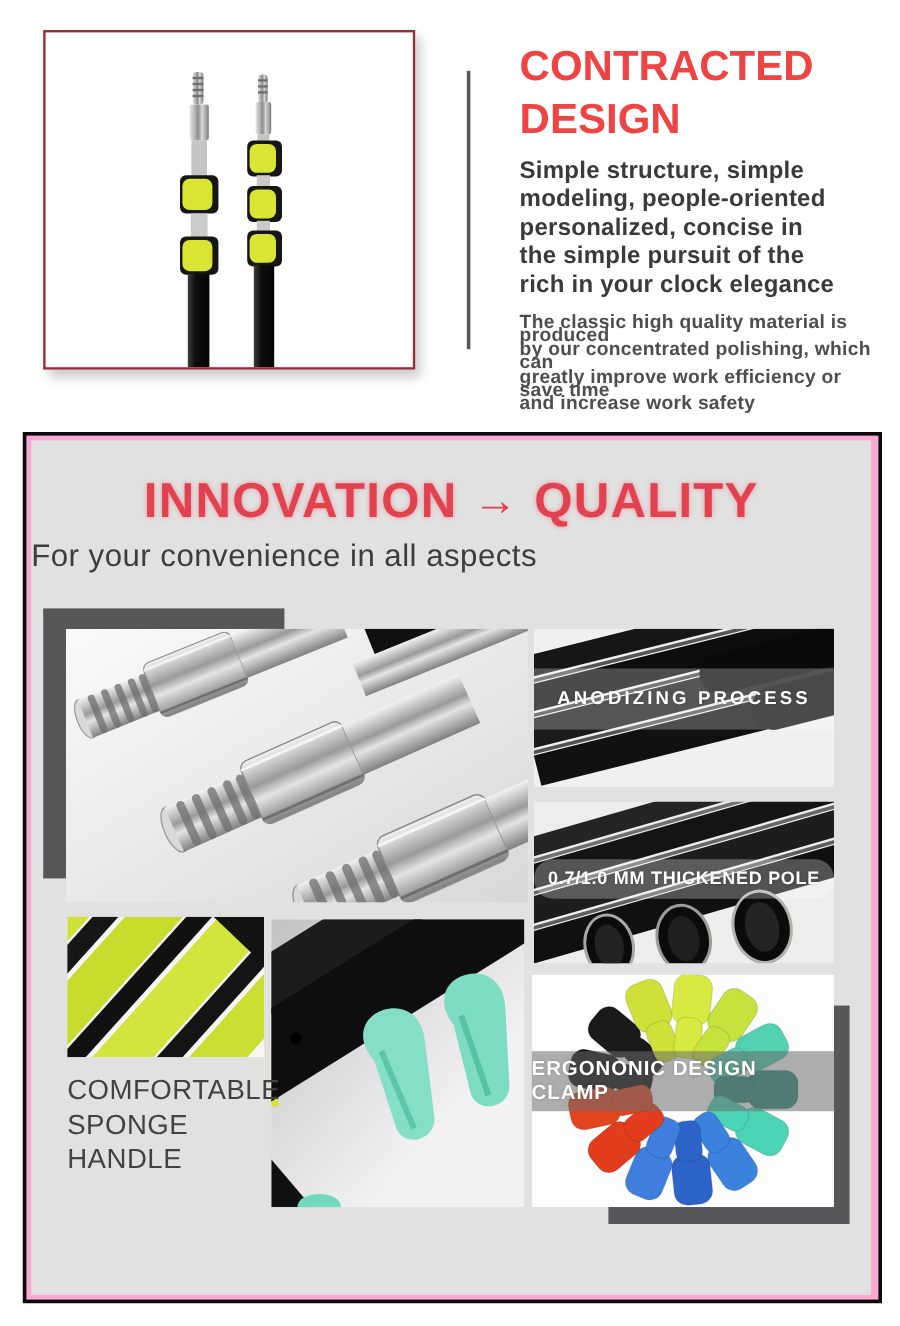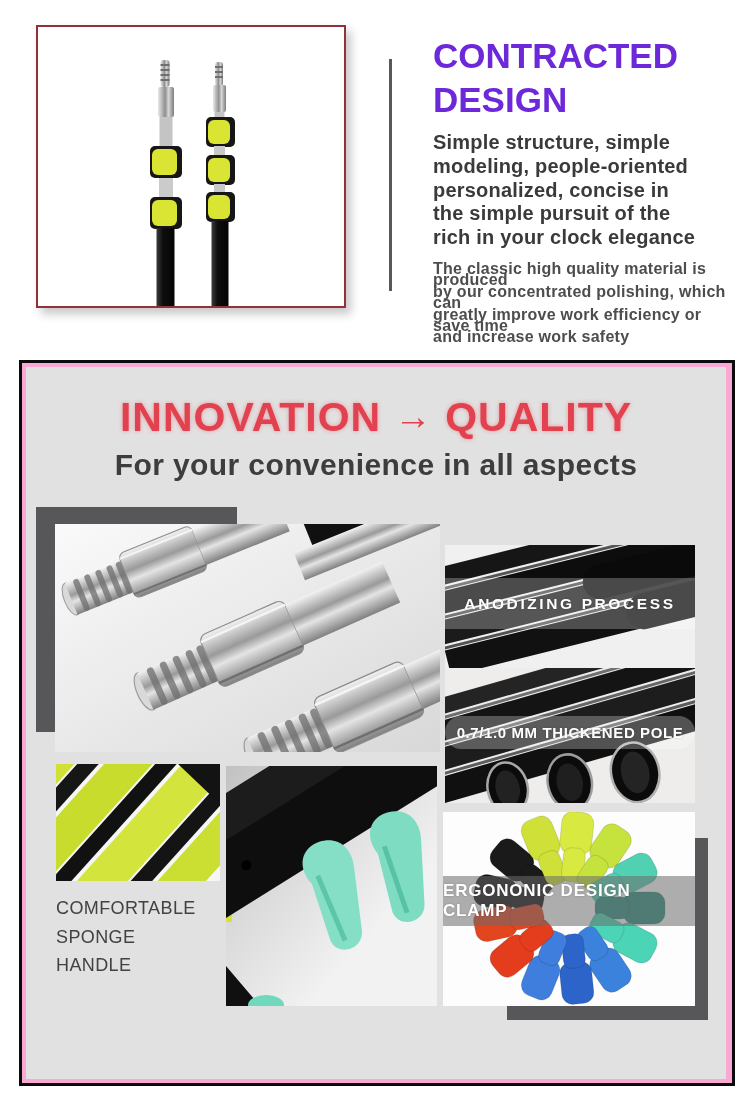--- a/index.html
+++ b/index.html
@@ -10,56 +10,56 @@
 
   
   .product-box {
     position:absolute; left:36px; top:25px; width:310px; height:283px;
     background:#fff; border:2px solid #943038;
     box-shadow:5px 6px 9px rgba(0,0,0,0.22);
   }
   .product-box svg { display:block; width:100%; height:100%; }
   .divider-line { position:absolute; left:389px; top:59px; width:3px; height:232px; background:#58585a; }
   .top-text { position:absolute; left:433px; top:34px; width:302px; }
-  .top-title { font-size:35px; line-height:44px; font-weight:bold; color:#6d28d9; letter-spacing:0; }
+  .top-title { font-size:35px; line-height:44px; font-weight:bold; color:#ef4444; letter-spacing:0; }
   .top-body  { margin-top:9px; font-size:20px; line-height:23.8px; font-weight:bold; color:#3a3a3a; letter-spacing:0.2px; }
   .top-note  { margin-top:13px; font-size:16px; line-height:11.4px; font-weight:bold; color:#4d4d4d; letter-spacing:0.25px; }
 
   
   .quality-box {
     position:absolute; left:19px; top:360px; width:716px; height:726px;
     border:3px solid #0b0b0b; background:#f9a8d4;
   }
   .q-inner { position:absolute; left:4px; top:4px; right:6px; bottom:4px; background:#e2e1e1; overflow:hidden; }
   .q-head { margin-top:27px; text-align:center; font-weight:bold; font-size:41px; letter-spacing:1px;
             color:#e2424f; text-shadow:0 0 4px rgba(226,66,79,0.45); }
   .q-head .arrow { font-weight:normal; font-size:37px; padding:0 13px; position:relative; top:-2px; text-shadow:none; }
-  .q-sub { margin-top:7px; text-align:center; font-size:30px; color:#3d3d3d; letter-spacing:0.4px;font-weight:bold; }
+  .q-sub { margin-top:7px; font-size:26px; color:#3d3d3d; letter-spacing:0.4px; }
 
   .sq { position:absolute; background:#57575a; }
   .sq-tl { left:10px; top:140px; width:201px; height:225px; }
   .sq-br { left:481px; top:471px; width:201px; height:182px; }
 
   .photo { position:absolute; overflow:hidden; }
   .photo svg { display:block; width:100%; height:100%; }
   .ph-studs   { left:29px;  top:157px; width:385px; height:228px; }
-  .ph-anodize { left:419px; top:157px; width:250px; height:132px;margin-top:21px; }
+  .ph-anodize { left:419px; top:157px; width:250px; height:132px; }
   .ph-thicken { left:419px; top:301px; width:250px; height:135px; }
   .ph-sponge  { left:30px;  top:397px; width:164px; height:117px; }
   .ph-lock    { left:200px; top:399px; width:211px; height:240px; }
   .ph-clamps  { left:417px; top:445px; width:252px; height:194px; }
 
   .band { position:absolute; left:0; right:0; z-index:2; display:flex; align-items:center; justify-content:center;
           color:#fff; font-weight:bold; text-shadow:0 0 2px rgba(0,0,0,0.25); }
   .band-anodize { top:33px; height:51px; background:rgba(255,255,255,0.26); font-size:15.5px; letter-spacing:2.6px; }
   .band-thicken { top:48px; height:33px; background:rgba(255,255,255,0.28); font-size:15px;  letter-spacing:0.6px;border-radius:16px; }
   .band-clamp   { top:64px; height:50px; background:rgba(108,108,108,0.55); font-size:17px;  letter-spacing:0.8px; }
 
   .sponge-text { position:absolute; left:30px; top:527px; width:185px; }
-  .sponge-title { font-size:18px; line-height:28.5px; color:#424242; letter-spacing:0.4px; }
+  .sponge-title { font-size:23px; line-height:28.5px; color:#424242; letter-spacing:0.4px; }
   .sponge-note  { margin-top:9px; font-size:10.8px; line-height:14.5px; font-weight:bold; color:#515151; letter-spacing:0.2px; }
 </style>
 </head>
 <body>
 
 <div class="page">
 
   <div class="product-box">
     <svg viewBox="0 0 306 279">
       <defs>

